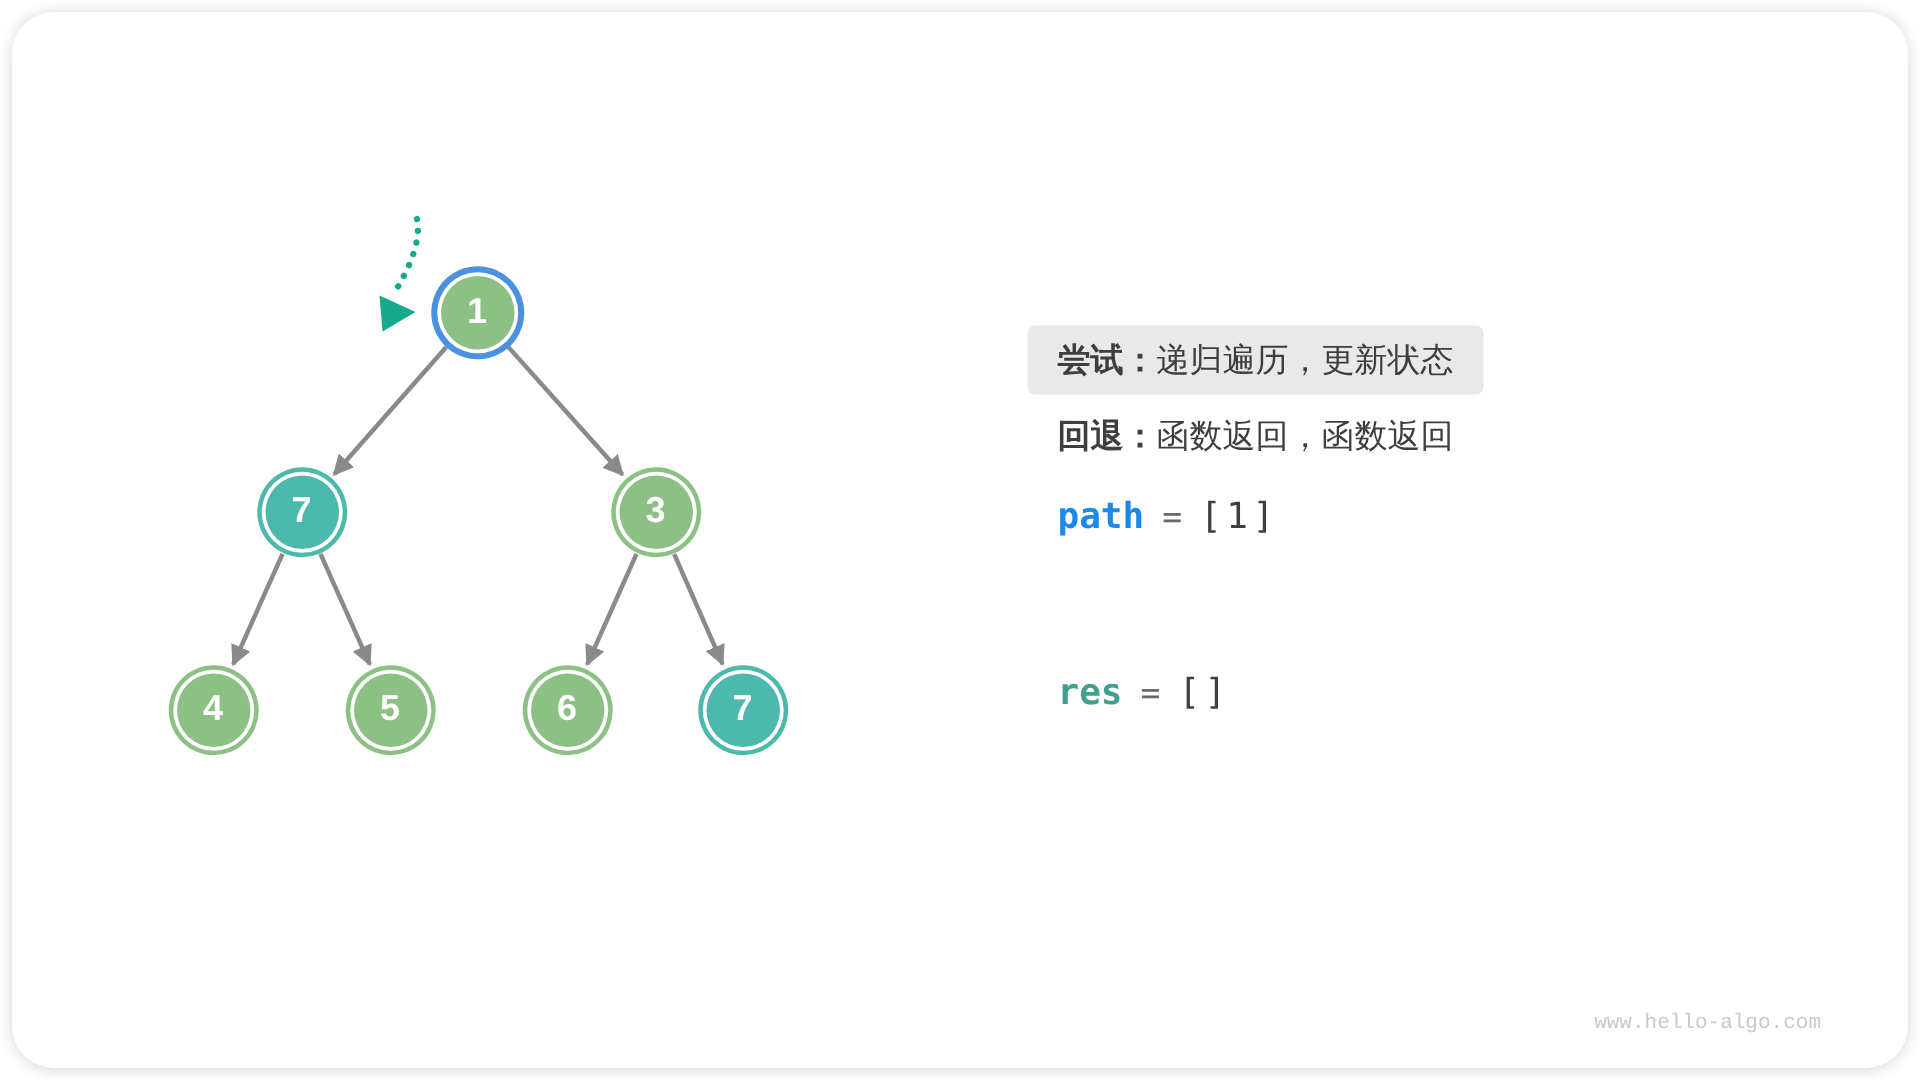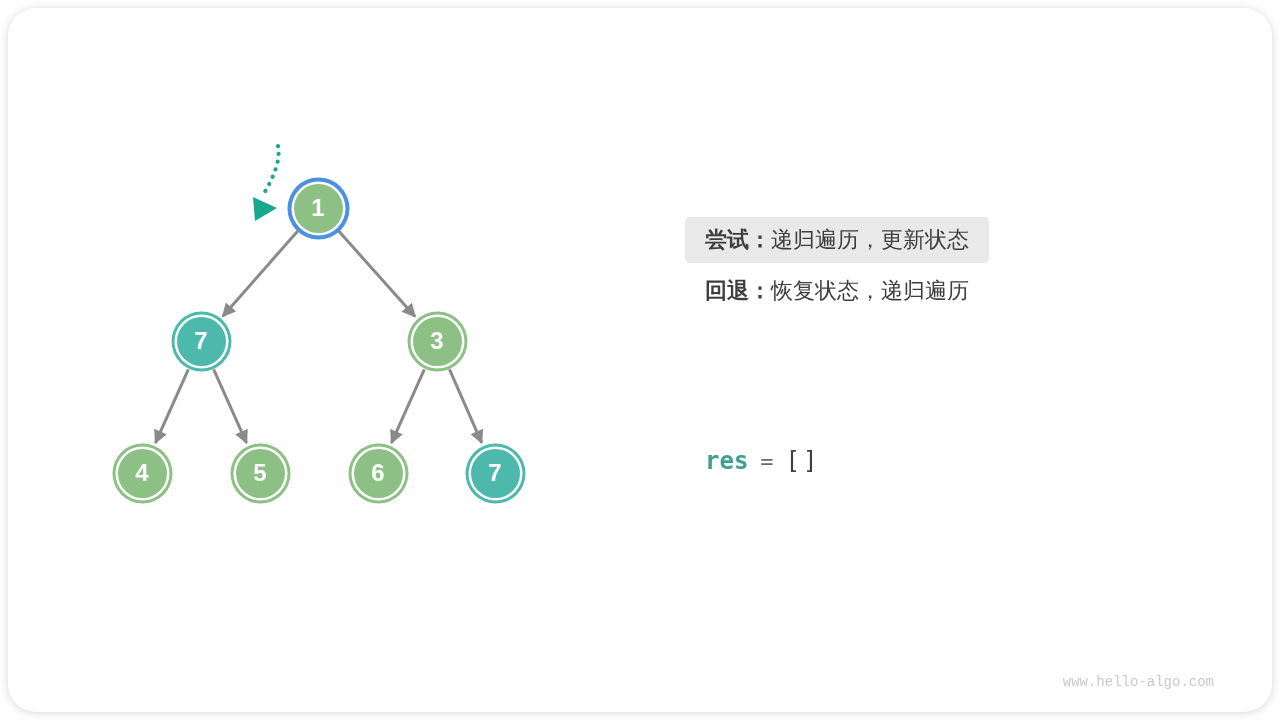--- a/index.html
+++ b/index.html
@@ -162,23 +162,26 @@
         <div class="node green" style="left: 345.5px; top: 440.5px;">6</div>
         <div class="node teal" style="left: 462.5px; top: 440.5px;">7</div>
       </div>
   </div>
 
   <div class="desc-line highlight">
     <span class="desc-label">尝试：</span><span>递归遍历，更新状态</span>
   </div>
 
   <div class="desc-line plain">
-    <span class="desc-label">回退：</span><span>恢复状态，递归遍历</span>
+    <span class="desc-label">回退：</span><span>函数返回，函数返回</span>
   </div>
 
+  <div class="var-line path-line">
+    <span class="var-name path-color">path</span><span class="var-equals">=</span><span class="var-value">[1]</span>
+  </div>
 
   <div class="var-line res-line">
     <span class="var-name res-color">res</span><span class="var-equals">=</span><span class="var-value">[]</span>
   </div>
 
   <div class="watermark">www.hello-algo.com</div>
 
 </div>
 
 </body></html>

